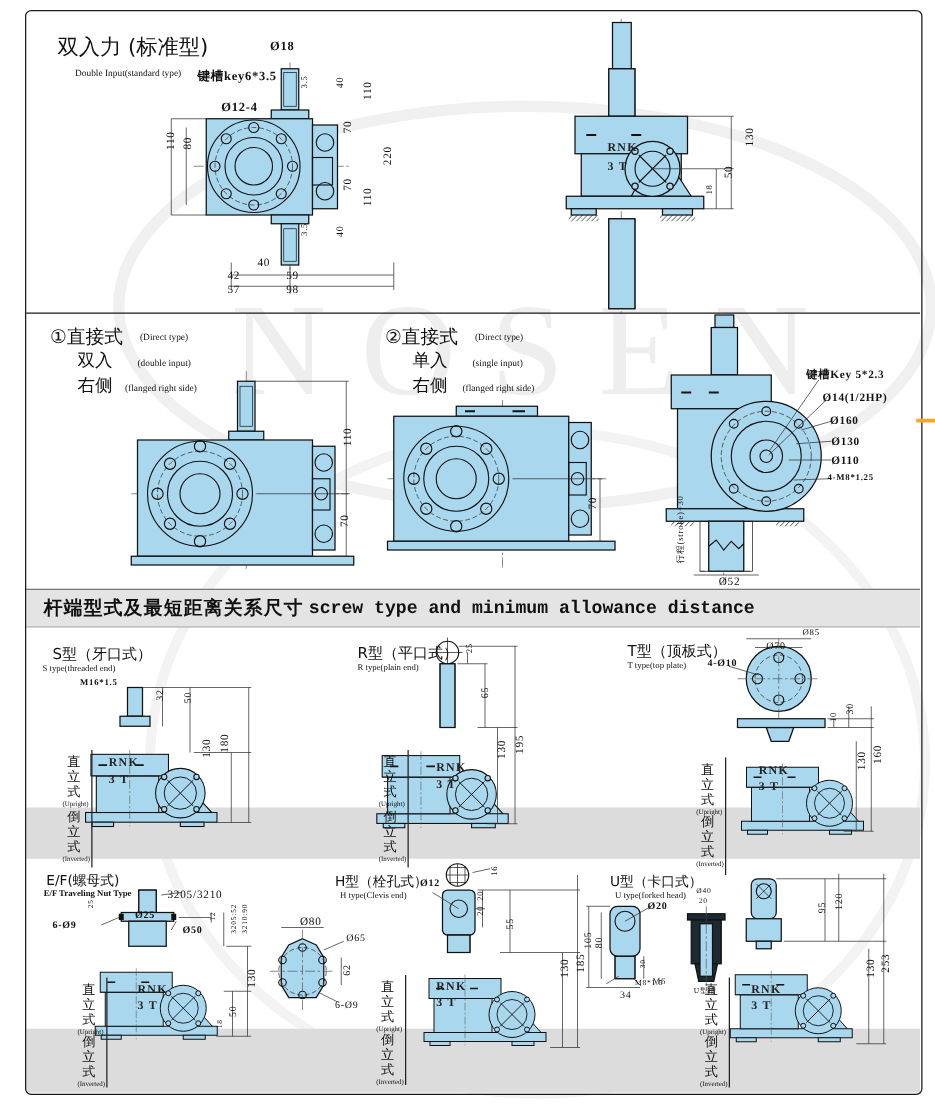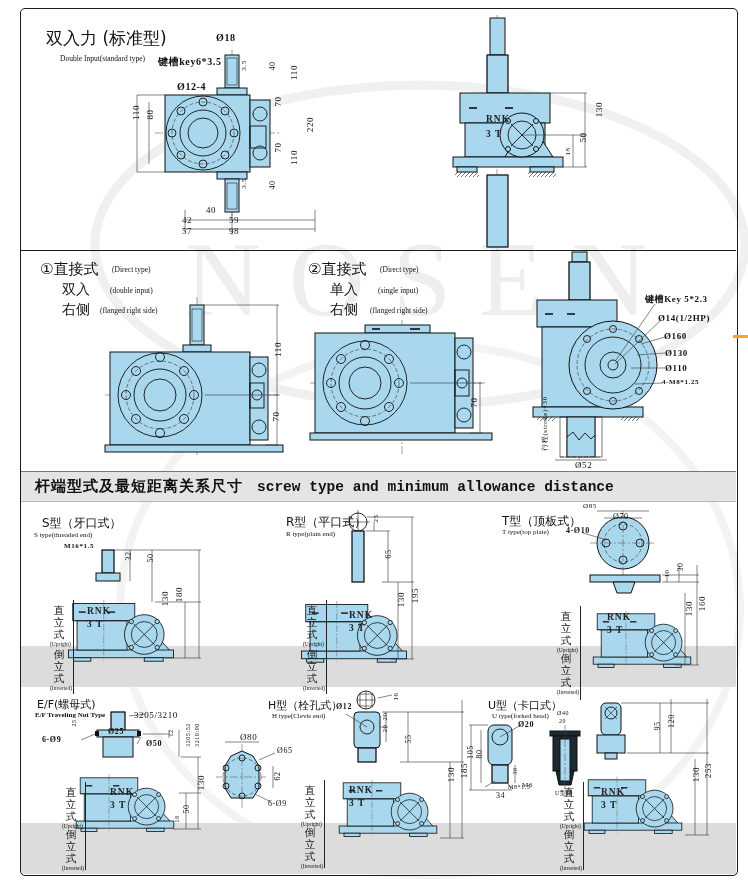--- a/index.html
+++ b/index.html
@@ -6,21 +6,21 @@
   #page{position:relative;width:748px;height:883px;background:#fff;overflow:hidden;
         font-family:"Liberation Sans",sans-serif;color:#111;}
   .frame{position:absolute;left:20px;top:8px;width:716px;height:866px;
          border:1.6px solid #1a1a1a;border-radius:5px;z-index:6;pointer-events:none;}
   .divider{position:absolute;left:21px;top:250px;width:715px;height:0;
            border-top:1px solid #1a1a1a;z-index:5;}
   .band{position:absolute;left:21px;top:471px;width:715px;height:31px;background:#e4e4e4;
         border-top:1px solid #777;border-bottom:1px solid #b5b5b5;z-index:2;
         display:flex;align-items:center;padding-left:14px;box-sizing:border-box;}
   .band .cn{font:bold 15px "DejaVu Sans",sans-serif;letter-spacing:1px;}
-  .band .en{font:bold 14.5px "Liberation Mono",monospace;margin-left:14px;letter-spacing:0;}
+  .band .en{font:bold 14.5px "Liberation Mono",monospace;margin-left:4px;letter-spacing:0;}
   .gband{position:absolute;left:21px;background:#dcdcdc;width:715px;z-index:1;}
   .wm{position:absolute;left:0;top:0;z-index:0;}
   .panel{position:absolute;z-index:2;}
   svg{overflow:visible;}
   .bl{fill:#a9d8ee;stroke:#111;stroke-width:1;}
   .dk{fill:#1d2a33;stroke:#111;stroke-width:1;}
   .ln{fill:none;stroke:#111;stroke-width:0.9;}
   .thin{fill:none;stroke:#111;stroke-width:0.55;}
   .mk{stroke:#111;stroke-width:1.6;}
   .cl{fill:none;stroke:#555;stroke-width:0.55;stroke-dasharray:8 2 2 2;}
@@ -381,21 +381,21 @@
     <path d="M118,77 L140,77 L136,88 L122,88 Z" class="bl"></path>
     <use href="#jack" x="95" y="88" width="104" height="76"></use>
     <line x1="172" y1="70" x2="172" y2="77" class="dl"></line>
     <line x1="184" y1="60" x2="184" y2="77" class="dl"></line>
     <line x1="190" y1="88" x2="190" y2="160" class="dl"></line>
     <line x1="202" y1="60" x2="202" y2="160" class="dl"></line>
     <line x1="167" y1="70" x2="204" y2="70" class="dl"></line>
     <line x1="167" y1="77" x2="204" y2="77" class="dl"></line>
     <line x1="180" y1="160" x2="204" y2="160" class="dl"></line>
   </svg>
-  <span class="dim s7" style="left:583px;top:503px;">Ø85</span>
+  <span class="dim s7" style="left:642px;top:503px;">Ø85</span>
   <span class="dim s8" style="left:613px;top:513px;">Ø70</span>
   <span class="dim b s8" style="left:566px;top:527px;">4-Ø10</span>
   <span class="dim dimv s7" style="left:663px;top:570px;">10</span>
   <span class="dim dimv s8" style="left:676px;top:563px;">30</span>
   <span class="dim dimv" style="left:682px;top:604px;">130</span>
   <span class="dim dimv" style="left:695px;top:599px;">160</span>
   <span class="brand" style="left:607px;top:613px;">RNK</span>
   <span class="brand" style="left:607px;top:626px;">3 T</span>
 
   <div class="ori" style="left:50px;top:604px;">

